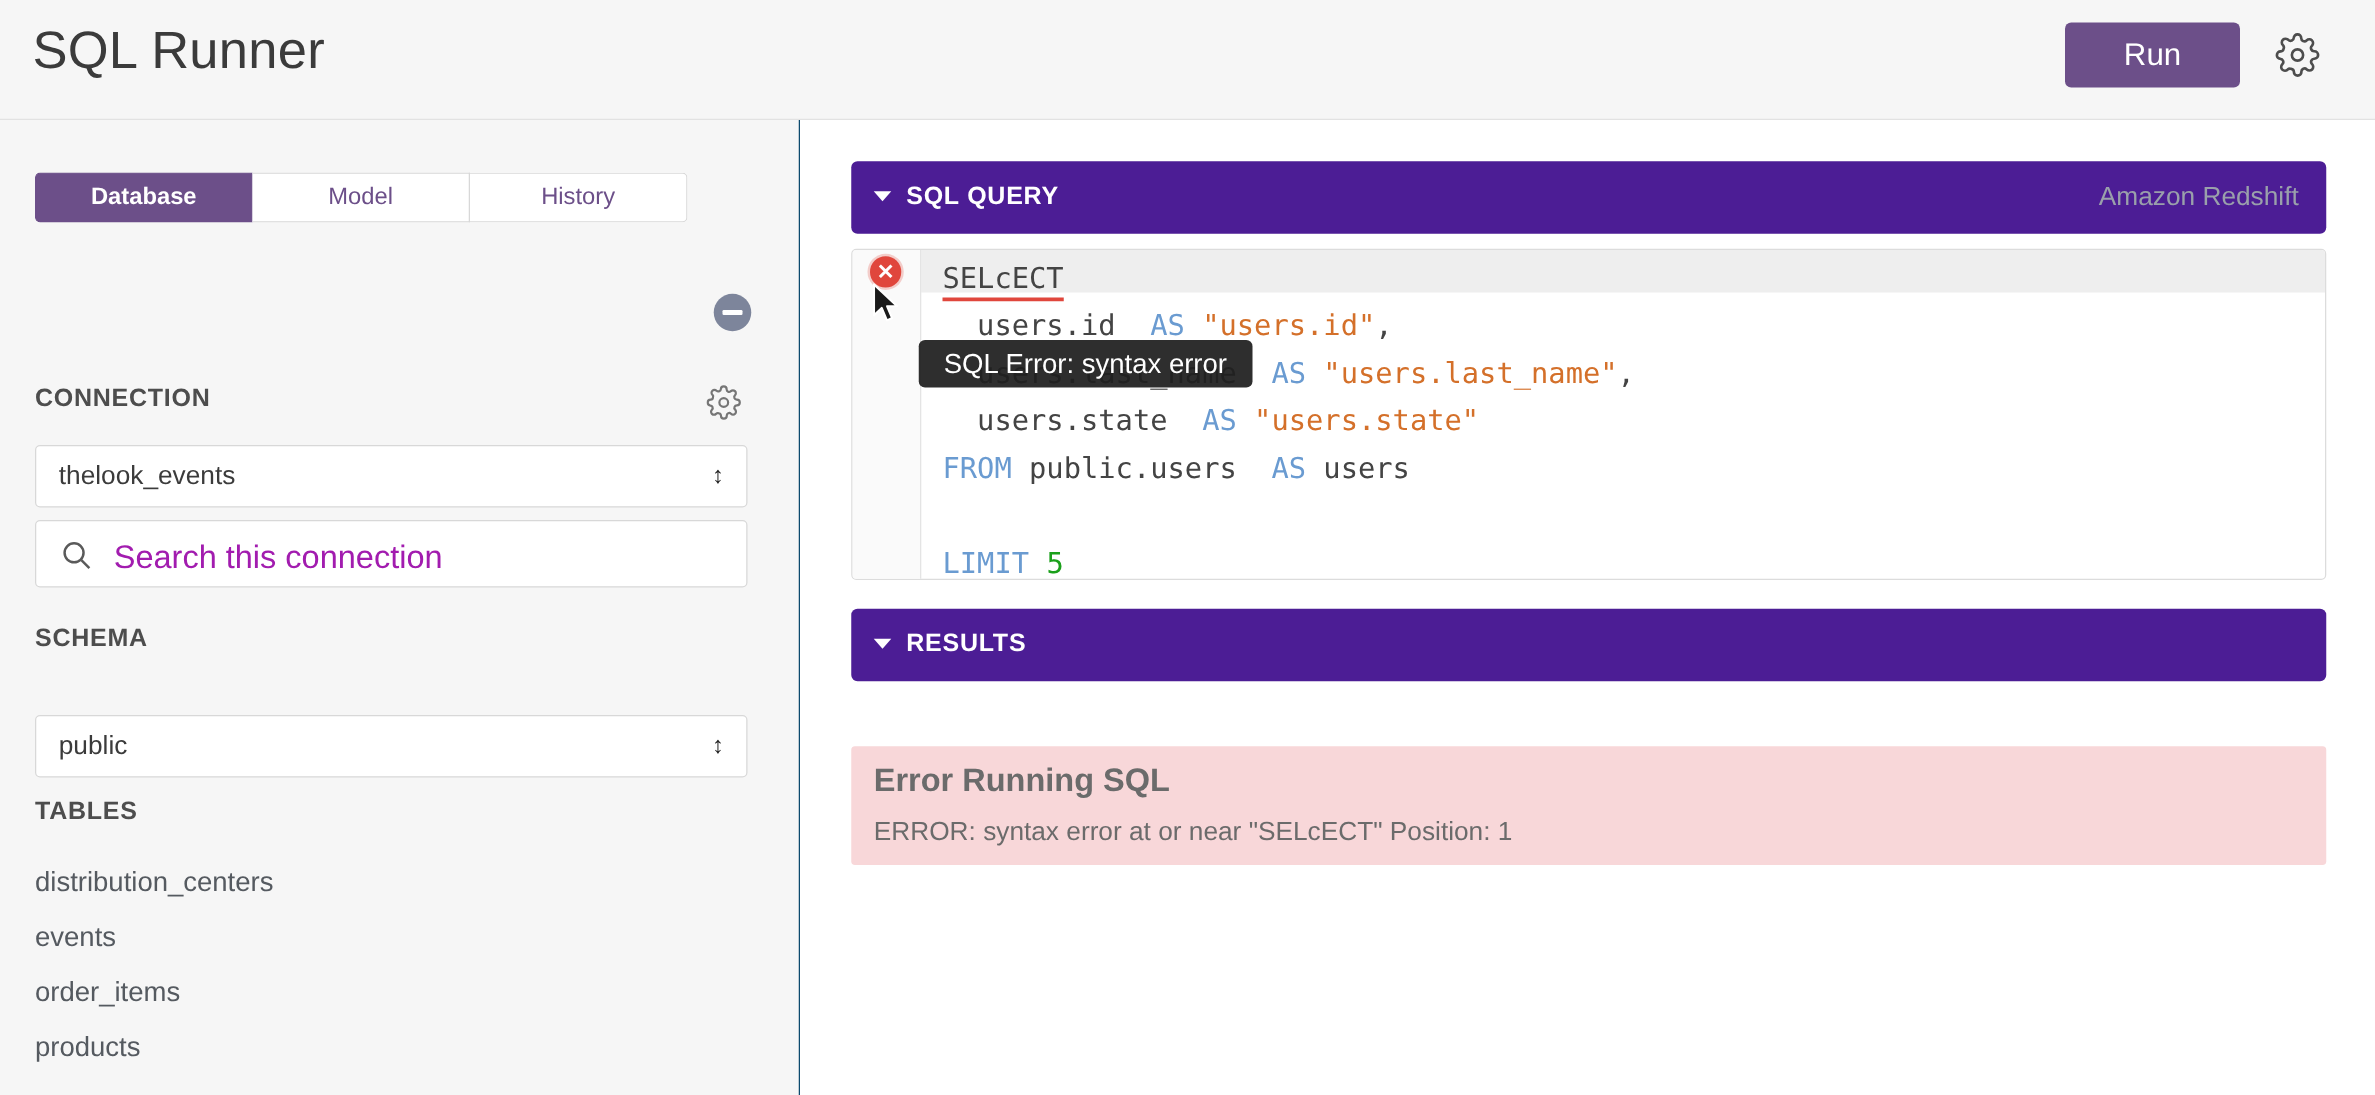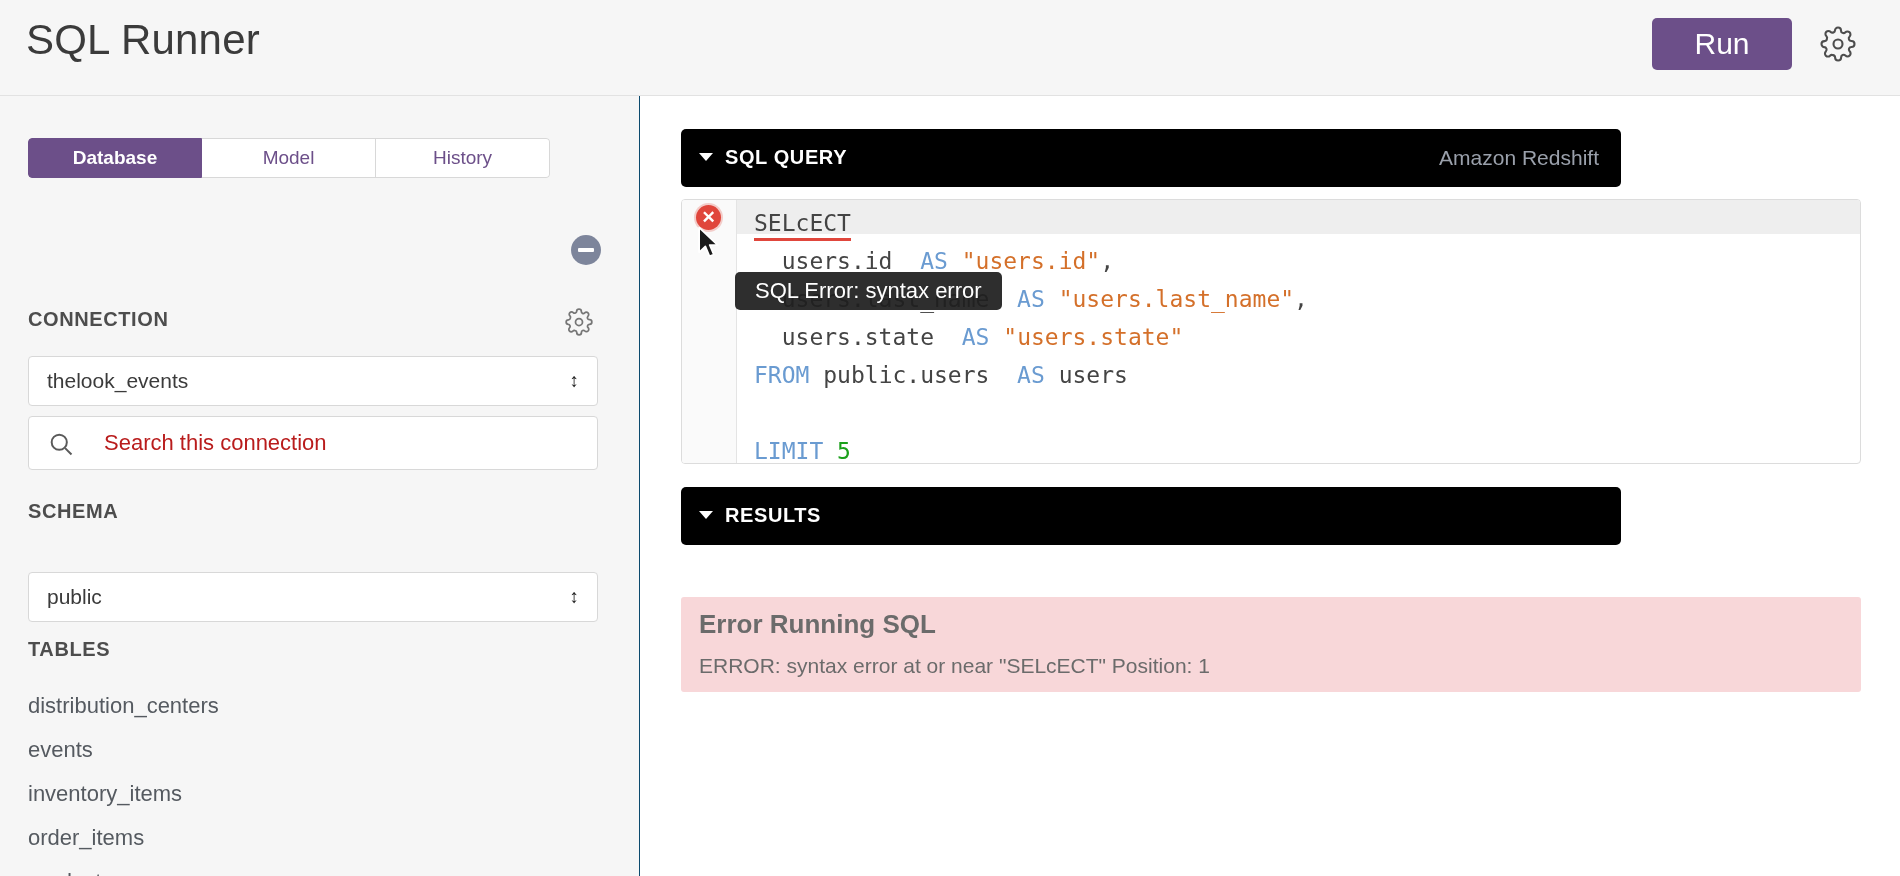--- a/index.html
+++ b/index.html
@@ -22,21 +22,21 @@
   .app-title {
     position:absolute; left:26px; top:16px;
     font-size:42px; font-weight:400; color:#3b3b3b;
     letter-spacing:0.2px;
   }
   .run-button {
     position:absolute; right:108px; top:18px;
     width:140px; height:52px;
     background:#6c4f89;
     border:none; border-radius:5px;
-    color:#ffffff; font-size:30px;
+    color:#ffffff; font-size:25px;
     font-family:"Liberation Sans", sans-serif;
     cursor:pointer;
   }
   .settings-gear {
     position:absolute; right:44px; top:26px;
     width:36px; height:36px; cursor:pointer;
   }
 
   
   .sidebar {
@@ -112,40 +112,40 @@
   .search-box {
     position:absolute; left:28px; top:320px;
     width:570px; height:54px;
     background:#ffffff;
     border:1px solid #d8d8d8;
     border-radius:4px;
     cursor:text;
   }
   .search-box .mag { position:absolute; left:18px; top:13px; }
   .search-box .ph {
-    position:absolute; left:75px; top:13px;
-    font-size:22px; color:#b91c1c;
+    position:absolute; left:62px; top:13px;
+    font-size:26px; color:#a21caf;
   }
 
   .table-list { position:absolute; left:28px; top:588px; width:560px; }
   .table-item {
     font-size:22px; color:#555a60;
     line-height:44px; cursor:pointer;
   }
 
   
   .main {
     position:absolute; left:641px; top:96px;
     width:1259px; height:780px; background:#ffffff;
   }
 
   .panel-header {
     position:absolute; left:40px;
-    width:940px; height:58px;
-    background:#000000;
+    width:1180px; height:58px;
+    background:#4c1d95;
     border-radius:5px;
   }
   .panel-header .caret {
     position:absolute; left:18px; top:24px;
     width:0; height:0;
     border-left:7px solid transparent;
     border-right:7px solid transparent;
     border-top:8px solid #ffffff;
   }
   .panel-header .ptitle {
@@ -296,21 +296,20 @@
     <div class="select-box sel-schema">
       <span class="val">public</span>
       <span class="arrows">↕</span>
     </div>
 
     <div class="section-label lbl-tables">TABLES</div>
 
     <div class="table-list">
       <div class="table-item">distribution_centers</div>
       <div class="table-item">events</div>
-      <div class="table-item">inventory_items</div>
       <div class="table-item">order_items</div>
       <div class="table-item">products</div>
 
     </div>
   </div>
 
   <div class="main">
 
     <div class="panel-header hdr-query">
       <span class="caret"></span>

